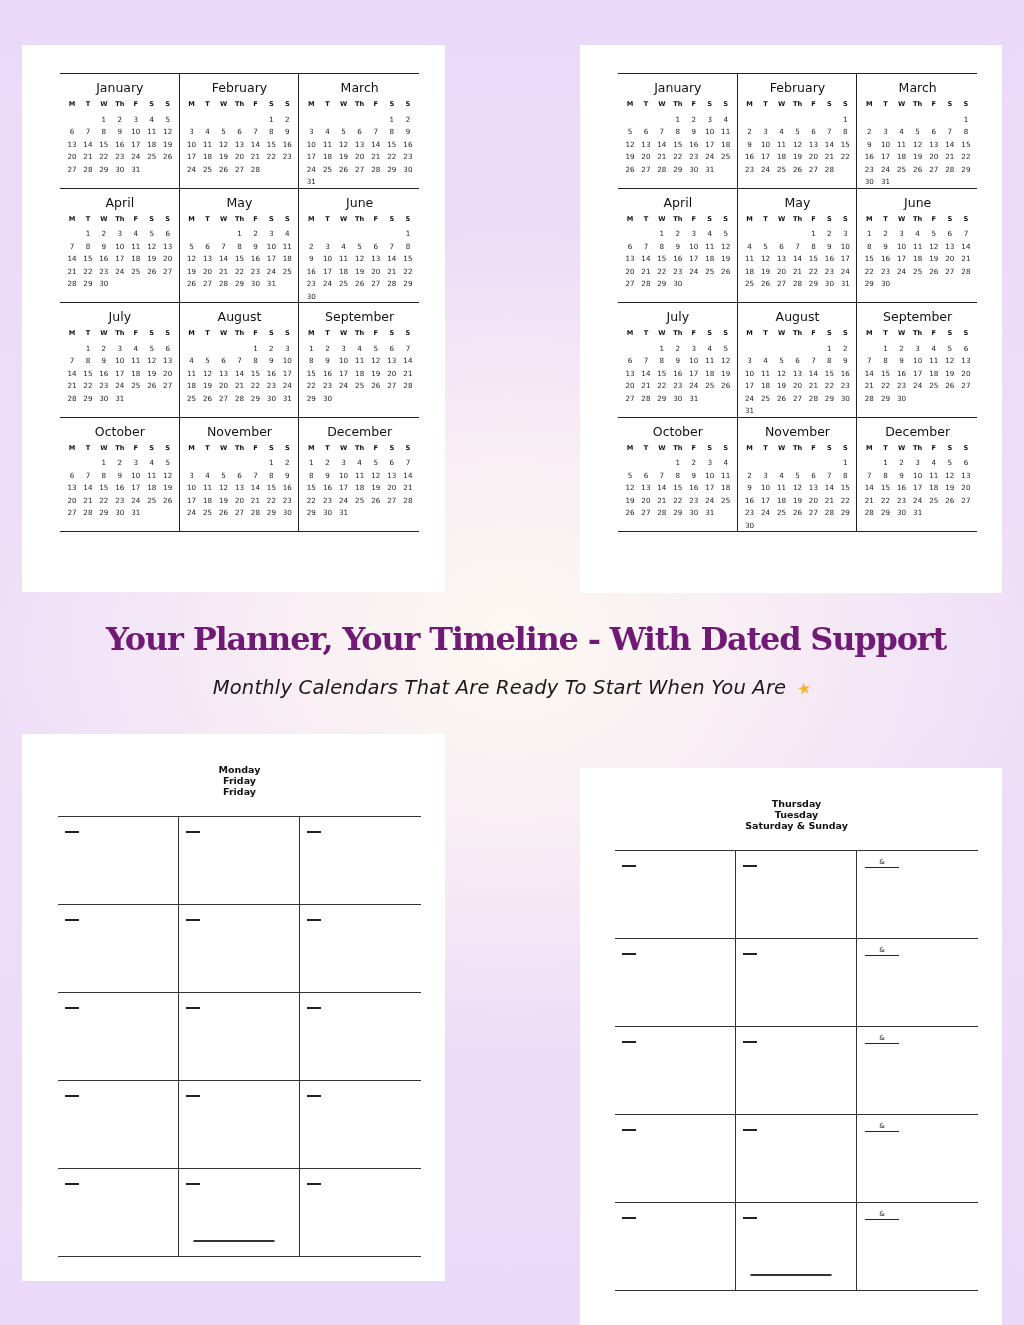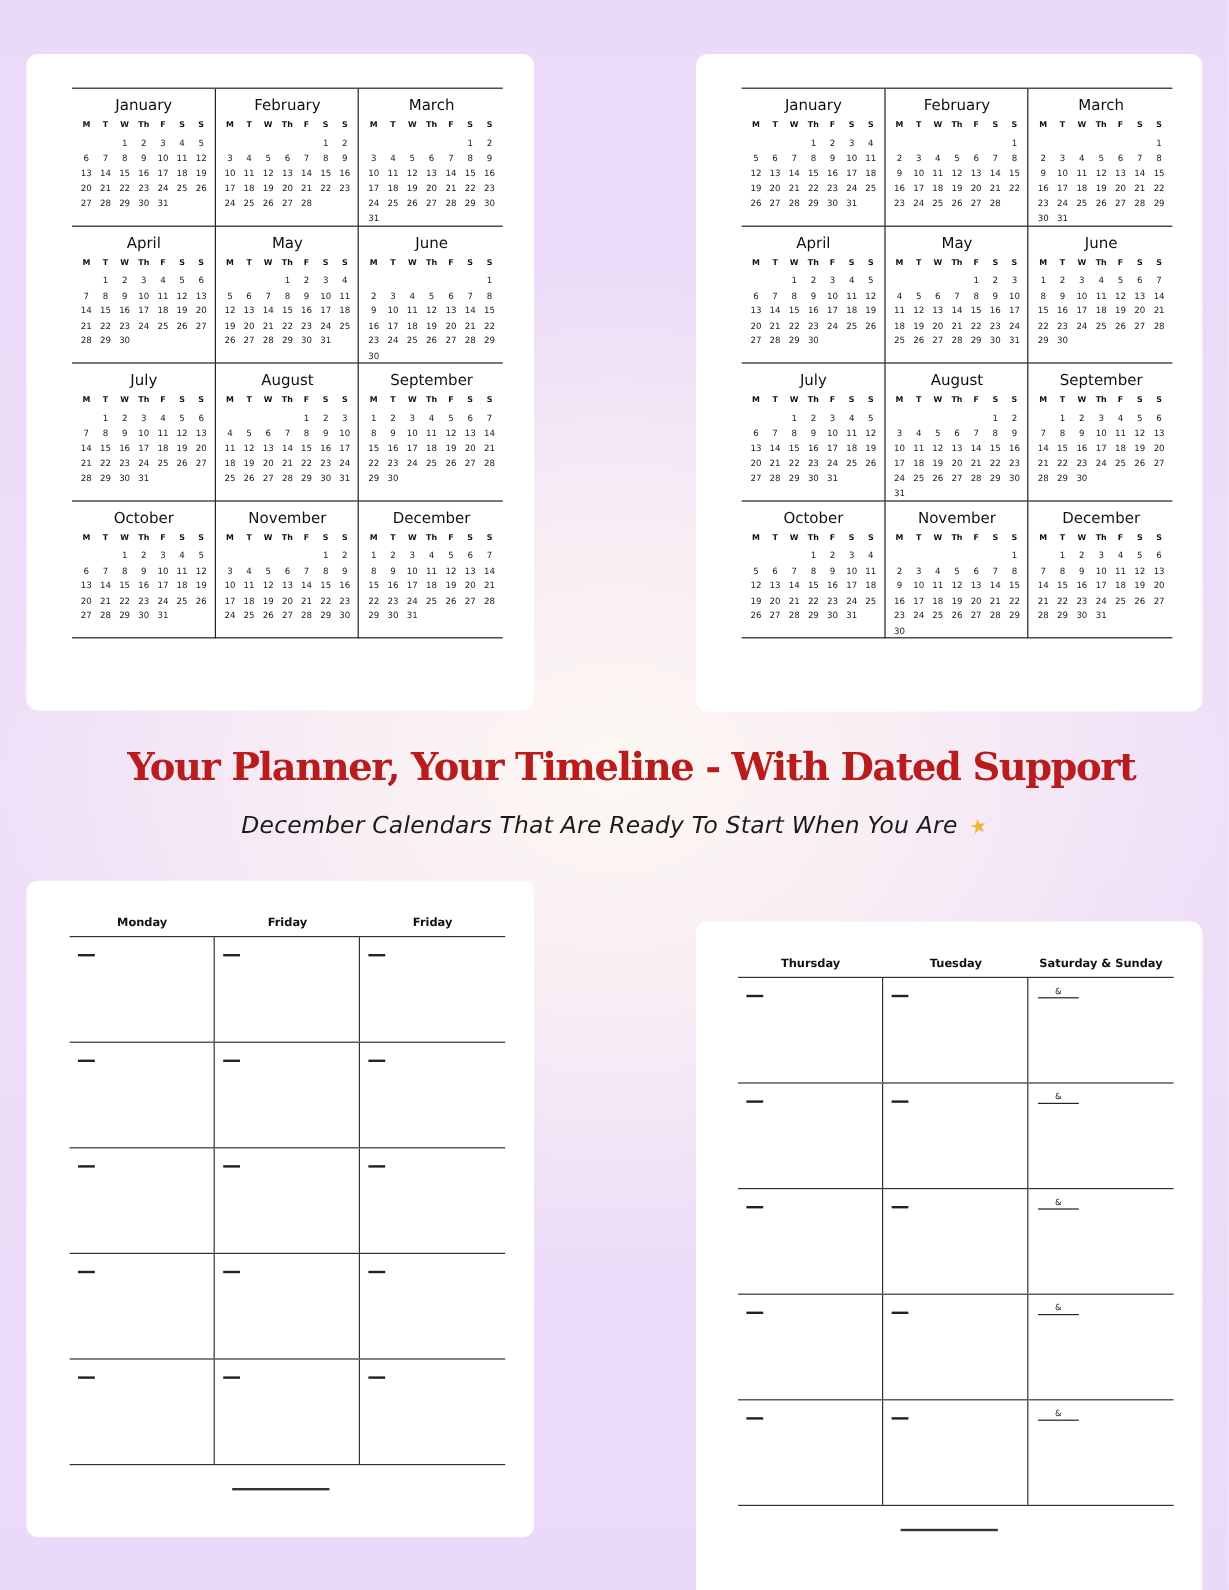--- a/index.html
+++ b/index.html
@@ -8,21 +8,20 @@
       position: relative;
       font-family: "Liberation Sans", sans-serif;
       color: #111;
       background:
         radial-gradient(ellipse 520px 420px at 512px 640px, #fdf8f2 0%, #f8eef4 45%, rgba(240,224,248,0) 100%),
         linear-gradient(180deg, #ead9f8 0%, #efdff8 50%, #ead9f8 100%);
     }
     .sheet {
       position: absolute;
       background: #ffffff;
-      border-radius: 10px;
     }
     #sheet-2025 { left: 22px; top: 45px; width: 423px; height: 547px; }
     #sheet-2026 { left: 580px; top: 45px; width: 422px; height: 548px; }
     #sheet-weekleft { left: 22px; top: 734px; width: 423px; height: 547px; }
     #sheet-weekright { left: 580px; top: 768px; width: 422px; height: 616px; }
 
     
     .year-grid {
       position: absolute;
       left: 38px; top: 28px;
@@ -69,21 +68,21 @@
 
     
     .headline {
       position: absolute;
       left: 0; right: 0; top: 620px;
       text-align: center;
       font-family: "DejaVu Serif", serif;
       font-weight: bold;
       font-size: 32px;
       letter-spacing: -1.2px;
-      color: #b91c1c;
+      color: #701a75;
       padding-left: 28px;
     }
     .subhead {
       position: absolute;
       left: 0; right: 0; top: 676px;
       text-align: center;
       font-family: "DejaVu Sans", sans-serif;
       font-style: italic;
       font-size: 19.5px;
       color: #1a1a1a;
@@ -100,23 +99,23 @@
 
     
     .week-grid {
       position: absolute;
       left: 36px; top: 30px;
       width: 363px;
     }
     #sheet-weekright .week-grid { left: 35px; width: 363px; }
     .week-head {
       display: grid;
-      grid-template-columns: 1fr 1fr 1fr;
+      grid-template-columns: 1fr;
       border-bottom: 1.5px solid #333;
-      padding-bottom: 5px;
+      padding-bottom: 19px;
     }
     .week-head-cell {
       text-align: center;
       font-size: 9.5px;
       font-weight: bold;
       font-family: "DejaVu Sans", sans-serif;
       color: #111;
     }
     .week-row {
       display: grid;
@@ -1255,21 +1254,21 @@
           <div class="day">29</div>
           <div class="day">30</div>
           <div class="day">31</div>
         </div>
       </div>
     </div>
 </div>
 
 <div class="headline">Your Planner, Your Timeline - With Dated Support</div>
 <div class="subhead">
-  <span>December Calendars That Are Ready To Start When You Are</span>
+  <span>Monthly Calendars That Are Ready To Start When You Are</span>
   <span class="star-icon">★</span>
 </div>
 
 <div class="sheet" id="sheet-weekleft">
   <div class="week-grid">
     <div class="week-head">
       <div class="week-head-cell">Monday</div>
       <div class="week-head-cell">Friday</div>
       <div class="week-head-cell">Friday</div>
     </div>

